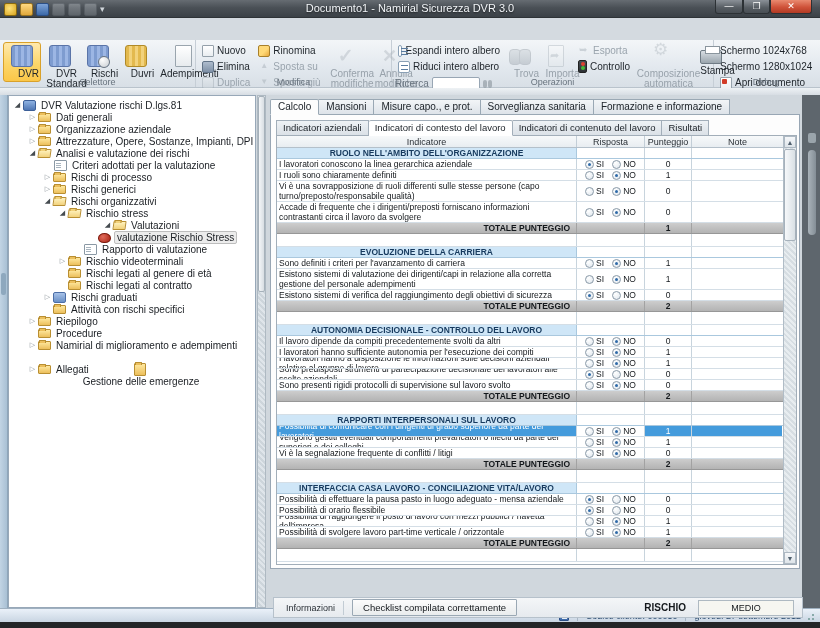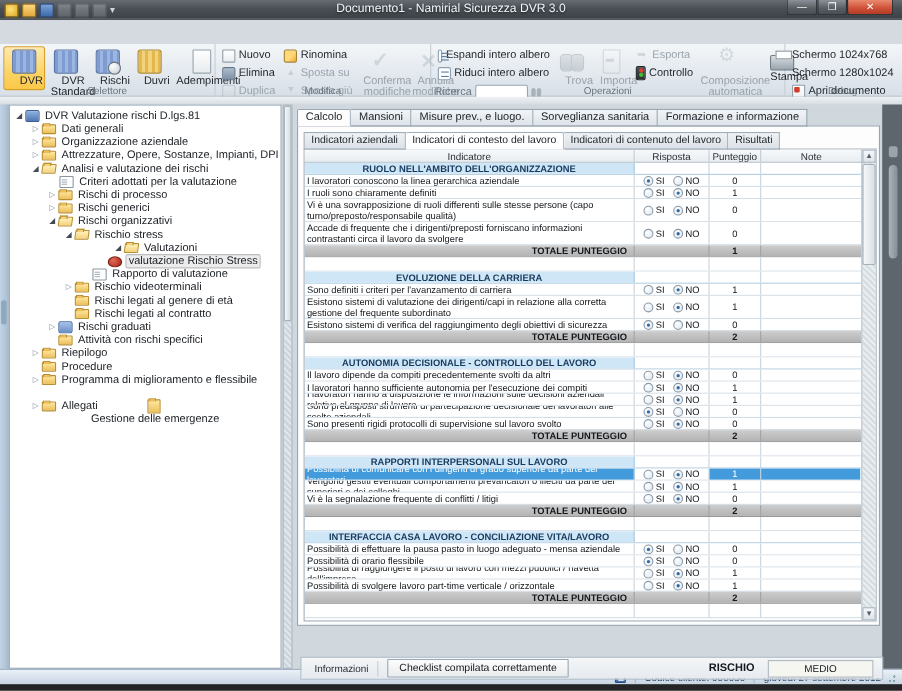--- a/index.html
+++ b/index.html
@@ -527,21 +527,21 @@
           <span class="tree-label">Riepilogo</span>
         </div>
         <div class="tree-item" style="padding-left: 18px;">
           <span class="tw"></span>
           <span class="ti ti-folder"></span>
           <span class="tree-label">Procedure</span>
         </div>
         <div class="tree-item" style="padding-left: 18px;">
           <span class="tw collapsed">▷</span>
           <span class="ti ti-folder"></span>
-          <span class="tree-label">Programma di miglioramento e flessibile</span>
+          <span class="tree-label">Namirial di miglioramento e adempimenti</span>
         </div>
         <div class="tree-item" style="padding-left: 18px; flex-direction: column;">
           <span class="tw"></span>
           <span class="ti ti-folder"></span>
           <span class="tree-label">Gestione delle emergenze</span>
         </div>
         <div class="tree-item" style="padding-left: 18px;">
           <span class="tw collapsed">▷</span>
           <span class="ti ti-folder"></span>
           <span class="tree-label">Allegati</span>
@@ -549,21 +549,21 @@
       </div>
 
     <div class="tree-scroll">
       <div class="tree-scroll-thumb"></div>
     </div>
 
     <div class="content">
       <div class="outer-tabs" id="outerTabs">
           <div class="otab active">Calcolo</div>
           <div class="otab">Mansioni</div>
-          <div class="otab">Misure prev., e luogo.</div>
+          <div class="otab">Misure capo., e prot.</div>
           <div class="otab">Sorveglianza sanitaria</div>
           <div class="otab">Formazione e informazione</div>
         </div>
 
       <div class="content-box">
         <div class="inner-tabs" id="innerTabs">
             <div class="itab">Indicatori aziendali</div>
             <div class="itab active">Indicatori di contesto del lavoro</div>
             <div class="itab">Indicatori di contenuto del lavoro</div>
             <div class="itab">Risultati</div>
@@ -670,21 +670,21 @@
                   </span>
                   <span class="rgroup-radio">
                     <span class="radio on"></span>
                     <span>NO</span>
                   </span>
                 </div>
                 <div class="cell c-punt">1</div>
                 <div class="cell c-note"></div>
               </div>
               <div class="trow h21">
-                <div class="cell c-ind">Esistono sistemi di valutazione dei dirigenti/capi in relazione alla corretta gestione del frequente subordinato</div>
+                <div class="cell c-ind">Esistono sistemi di valutazione dei dirigenti/capi in relazione alla corretta gestione del personale adempimenti</div>
                 <div class="cell c-risp">
                   <span class="rgroup-radio">
                     <span class="radio"></span>
                     <span>SI</span>
                   </span>
                   <span class="rgroup-radio">
                     <span class="radio on"></span>
                     <span>NO</span>
                   </span>
                 </div>

